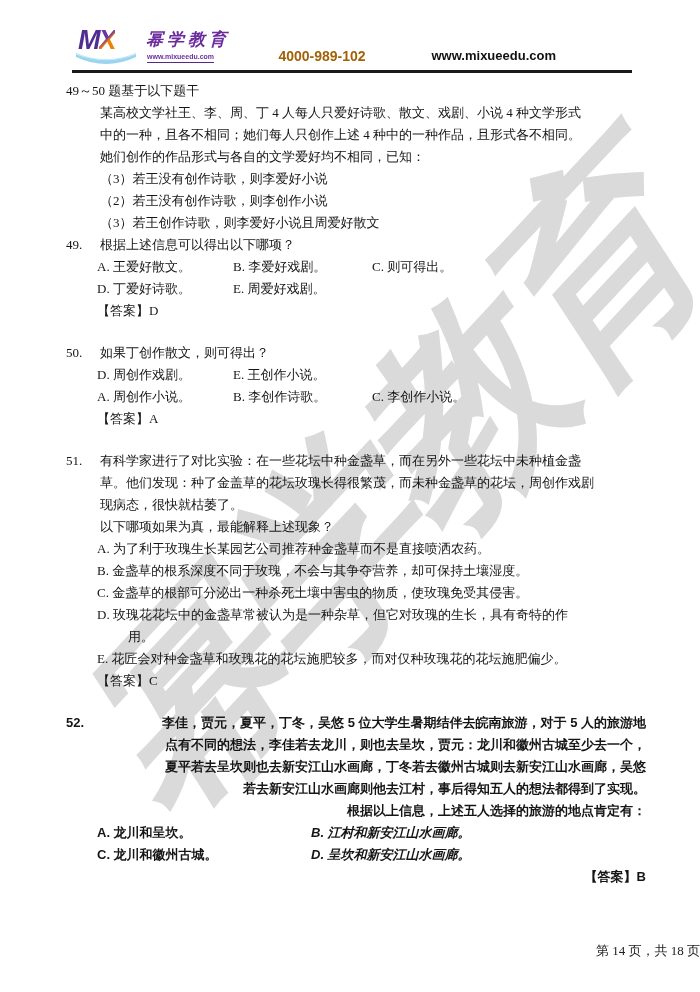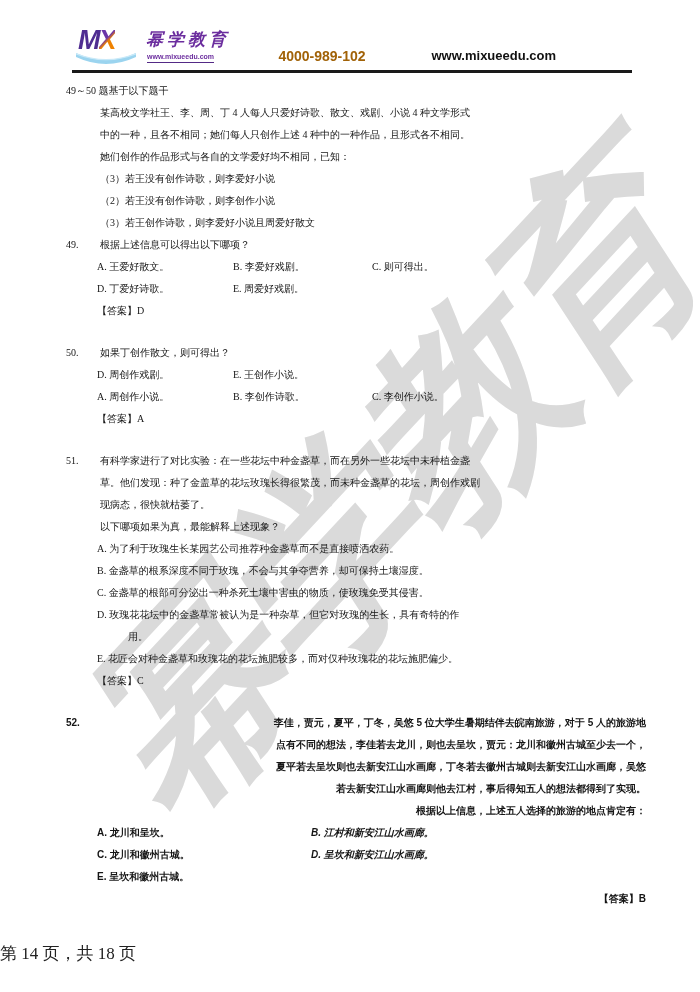--- a/index.html
+++ b/index.html
@@ -26,38 +26,38 @@
   .logo-m { color:#4f2d91; }
   .logo-x { background:linear-gradient(135deg,#6a35a8 45%,#ef8200 55%); -webkit-background-clip:text; background-clip:text; color:transparent; }
   .logo-book { position:absolute; left:74px; top:52px; }
   .logo-name { position:absolute; left:146px; top:30px; font-size:17px; line-height:20px; color:#6b2d9e; letter-spacing:4px; font-weight:600; font-style:italic; }
   .logo-url { position:absolute; left:147px; top:52px; font-size:7px; line-height:9px; color:#6b2d9e; font-family:"Liberation Sans",sans-serif; font-weight:700; border-bottom:1.5px solid #542a86; padding-bottom:1px; }
   .hdr-phone { position:absolute; left:0; right:0; top:48px; text-align:center; font-family:"Liberation Sans",sans-serif; font-weight:700; font-size:14px; color:#a16207; }
   .hdr-site { position:absolute; right:88px; top:48px; font-family:"Liberation Sans",sans-serif; font-weight:700; font-size:13px; color:#111; }
   .hdr-rule { position:absolute; left:72px; top:70px; width:560px; height:2.5px; background:#1a1a1a; }
 
   
-  .content { position:absolute; left:66px; top:80px; width:580px; z-index:2; font-size:10px; }
+  .content { position:absolute; left:66px; top:80px; width:580px; z-index:2; font-size:13px; }
   .line { position:relative; height:22px; line-height:22px; white-space:nowrap; }
   .ind34 { padding-left:34px; }
   .ind31 { padding-left:31px; }
   .ind62 { padding-left:62px; }
   .qnum  { position:absolute; left:0; top:0; }
   .qtext { padding-left:34px; display:block; }
   .optrow .opt { position:absolute; top:0; }
   .colA  { left:31px; }
   .colB  { left:167px; }
   .colC  { left:306px; }
   .colB2 { left:245px;font-style:italic; }
   .block { position:relative; }
   .gap { margin-top:20px; }
   .q52 { font-family:"Liberation Sans","DejaVu Sans",sans-serif; font-weight:700; letter-spacing:0;text-align:right; }
 
   
-  .footer { position:absolute; left:0; right:0; top:942px; text-align:left; font-size:17px; color:#222; z-index:2; }
+  .footer { position:absolute; left:0; right:0; top:942px; text-align:right; font-size:13px; color:#222; z-index:2; }
 </style>
 </head>
 <body>
 
 <div class="page">
 
   <div class="watermark">幂学教育</div>
 
   <div class="header">
     <div class="logo-mark"><span class="logo-m">M</span><span class="logo-x">X</span></div>
@@ -147,23 +147,20 @@
       <div class="line ind34">若去新安江山水画廊则他去江村，事后得知五人的想法都得到了实现。</div>
       <div class="line ind34">根据以上信息，上述五人选择的旅游的地点肯定有：</div>
       <div class="line optrow">
         <span class="opt colA">A. 龙川和呈坎。</span>
         <span class="opt colB2">B. 江村和新安江山水画廊。</span>
       </div>
       <div class="line optrow">
         <span class="opt colA">C. 龙川和徽州古城。</span>
         <span class="opt colB2">D. 呈坎和新安江山水画廊。</span>
       </div>
-      <div class="line optrow">
-        <span class="opt colA">E. 呈坎和徽州古城。</span>
-      </div>
       <div class="line ind31">【答案】B</div>
     </section>
 
   </div>
 
   <div class="footer">第 14 页，共 18 页</div>
 
 </div>
 
 </body></html>

